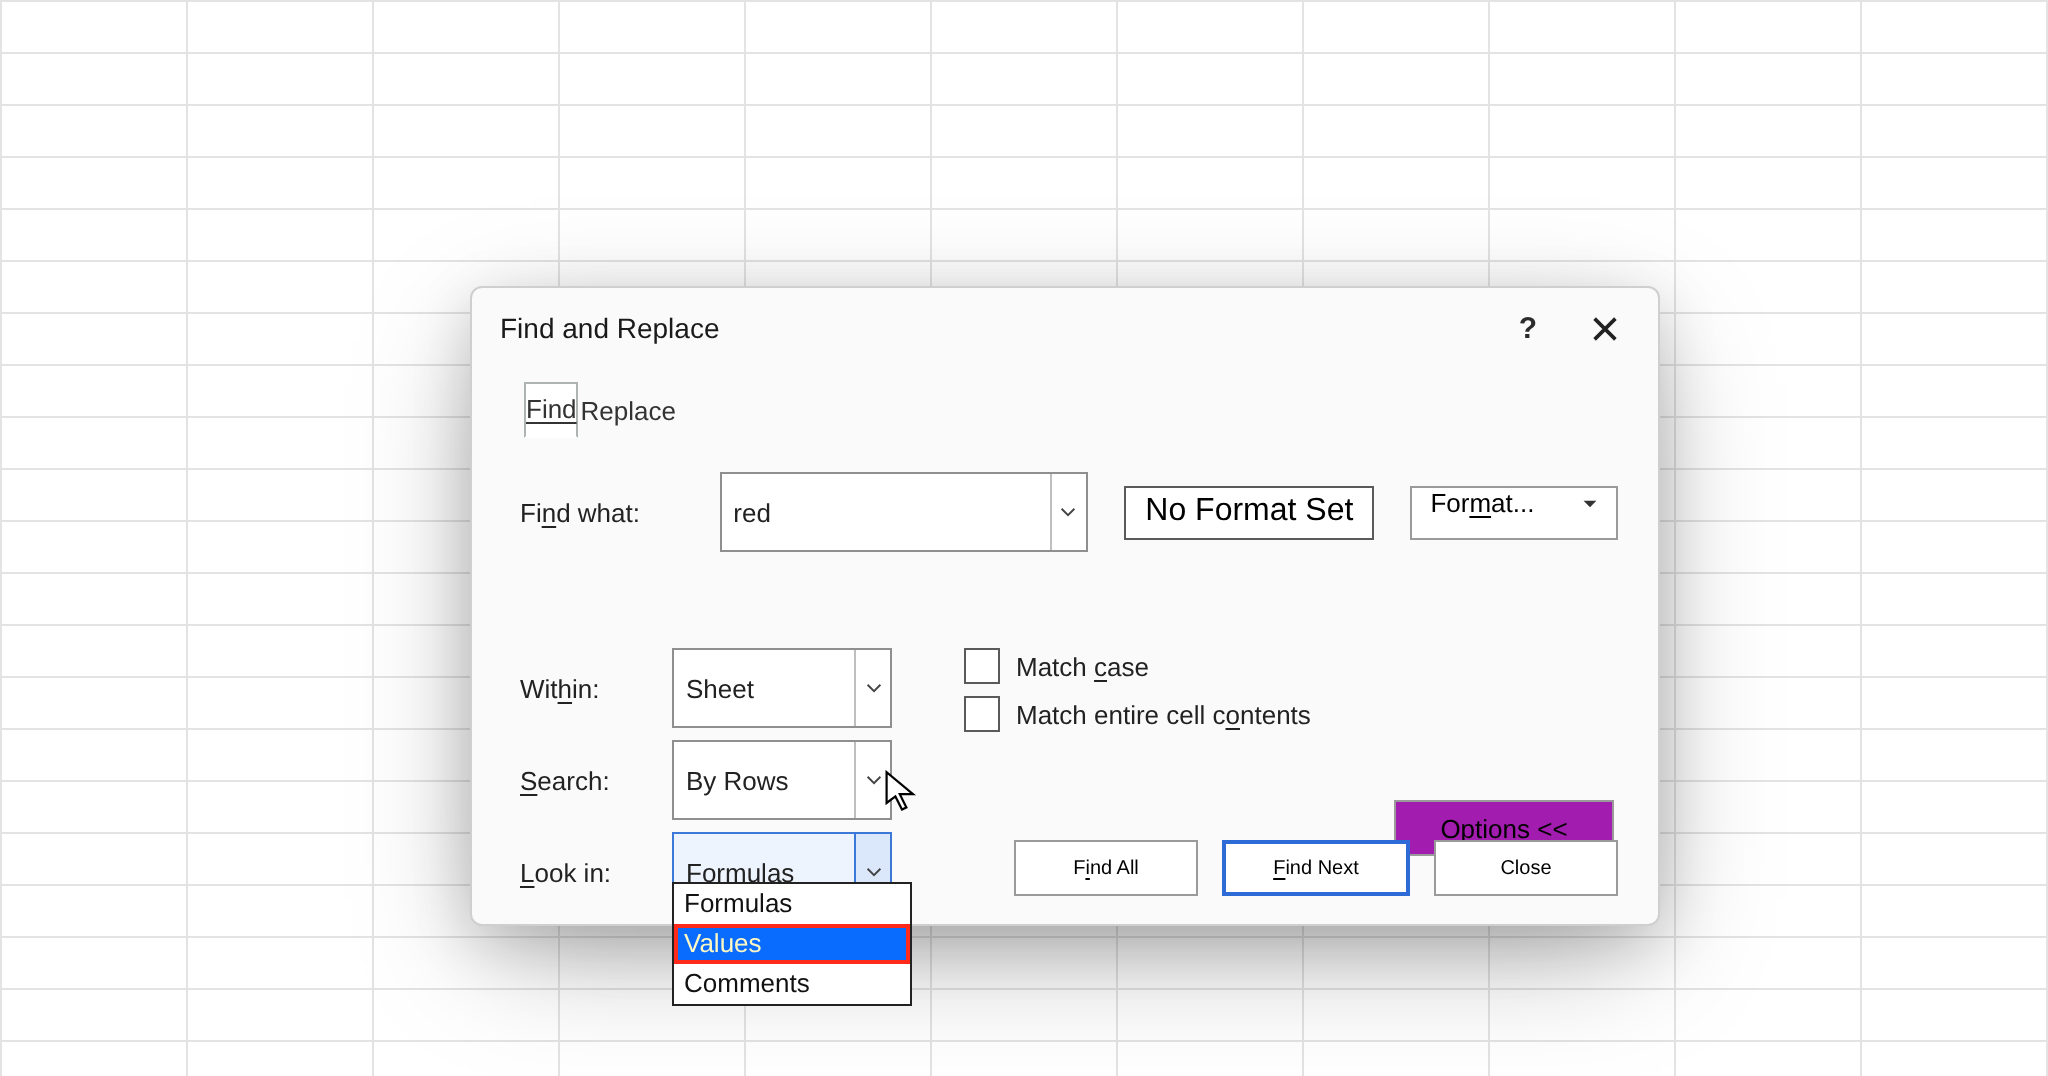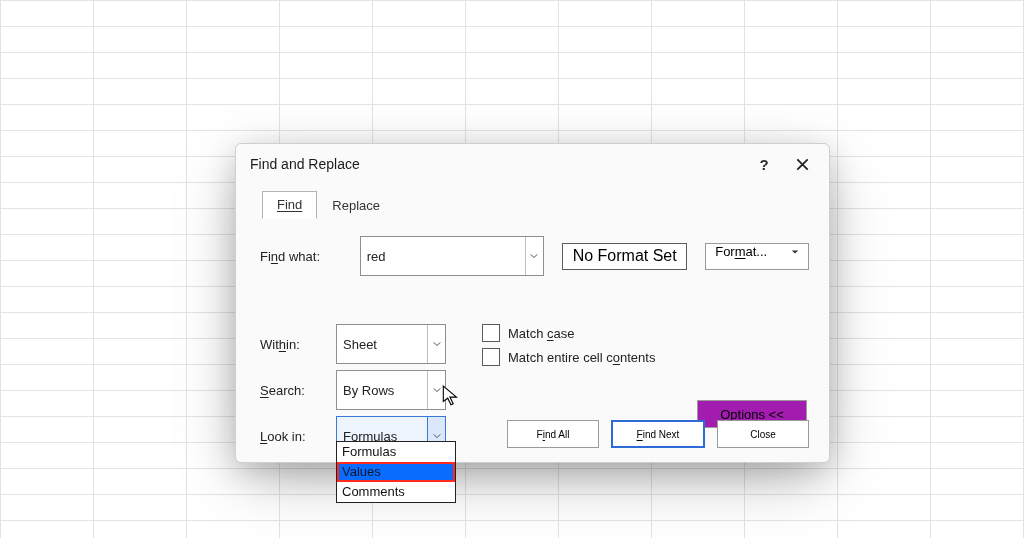--- a/index.html
+++ b/index.html
@@ -17,21 +17,21 @@
     }
     .titlebar{display:flex;align-items:center;height:40px;padding:0 8px 0 14px;}
     .titlebar .title{font-size:14px;color:#1a1a1a;}
     .titlebar .spacer{flex:1;}
     .win-btn{width:38px;height:30px;display:flex;align-items:center;justify-content:center;color:#2b2b2b;}
     .win-btn svg{width:13px;height:13px;}
     
     .body{padding:4px 20px 8px 20px;position:relative;}
     
     .tabs{display:flex;align-items:flex-end;height:30px;margin-left:6px;}
-    .tab{padding:5px 14px 6px;border:1px solid transparent;border-bottom:none;color:#333;font-size:13px;position:relative;top:1px;}
+    .tab{padding:5px 0 6px;border:1px solid transparent;border-bottom:none;color:#333;font-size:13px;position:relative;top:1px;}
     .tab.active{background:#fff;border-color:#aeb3b3;border-bottom:1px solid #fff;z-index:2;}
     .tab.active span{text-decoration:underline;text-underline-offset:2px;}
     
     .row1{display:flex;align-items:center;margin-top:18px;gap:18px;margin-left:4px;}
     .lbl{width:82px;color:#222;}
     .combo{display:flex;align-items:center;border:1px solid #8f8f8f;background:#fff;height:40px;font-size:13px;}
     .combo .text{flex:1;padding:0 6px;color:#222;overflow:hidden;white-space:nowrap;}
     .combo .arrow{width:18px;height:100%;border-left:1px solid #bfbfbf;display:flex;align-items:center;justify-content:center;}
     .combo .arrow svg{width:8px;height:8px;}
     .find-combo{width:185px;}
@@ -47,21 +47,21 @@
     .sel .combo{width:110px;}
     .checks{margin-left:36px;display:flex;flex-direction:column;gap:6px;color:#222;}
     .check{display:flex;align-items:center;gap:8px;}
     .check .box{width:18px;height:18px;border:1px solid #5a5a5a;background:#fff;}
     
     .dropdown{
       position:absolute;left:0;top:25px;width:120px;background:#fff;border:1px solid #222;
       z-index:20;font-size:13px;
     }
     .dropdown .item{padding:1px 5px 2px;color:#111;line-height:17px;cursor:default;}
-    .dropdown .item.highlight{background:#0a6cff;color:#0f172a;outline:2px solid #ff2a1a;outline-offset:-2px;}
+    .dropdown .item.highlight{background:#0a6cff;color:#fef9c3;outline:2px solid #ff2a1a;outline-offset:-2px;}
     
     .options-row{position:absolute;right:22px;top:216px;}
     .opt-btn{border:1px solid #9a9a9a;height:28px;width:110px;display:flex;align-items:center;justify-content:center;background:#a21caf;font-size:13px;}
     
     .footer{position:absolute;left:20px;right:20px;bottom:14px;display:flex;justify-content:flex-end;gap:12px;}
     .btn{height:28px;width:92px;display:flex;align-items:center;justify-content:center;border:1px solid #9a9a9a;background:#fff;font-size:10px;}
     .btn.primary{border:2px solid #2f6bd6;width:94px;}
     
     .cursor{position:absolute;left:442px;top:385px;z-index:30;}
     .cursor svg{width:18px;height:22px;}

